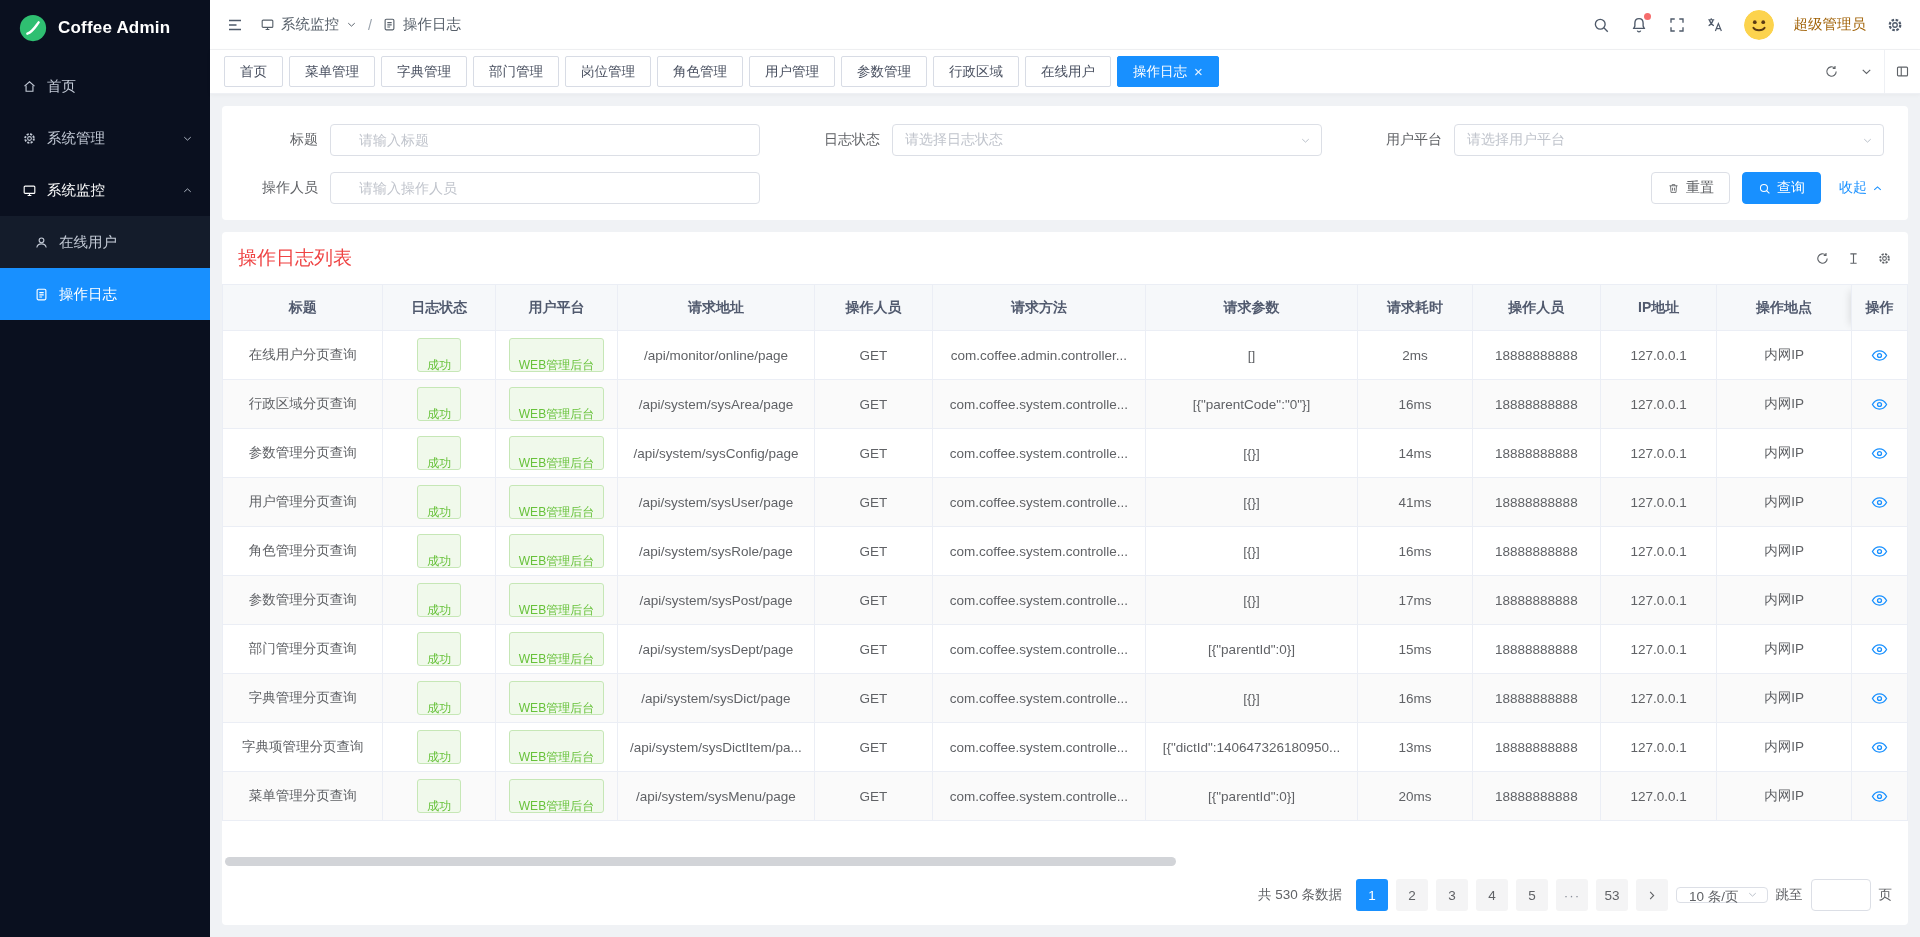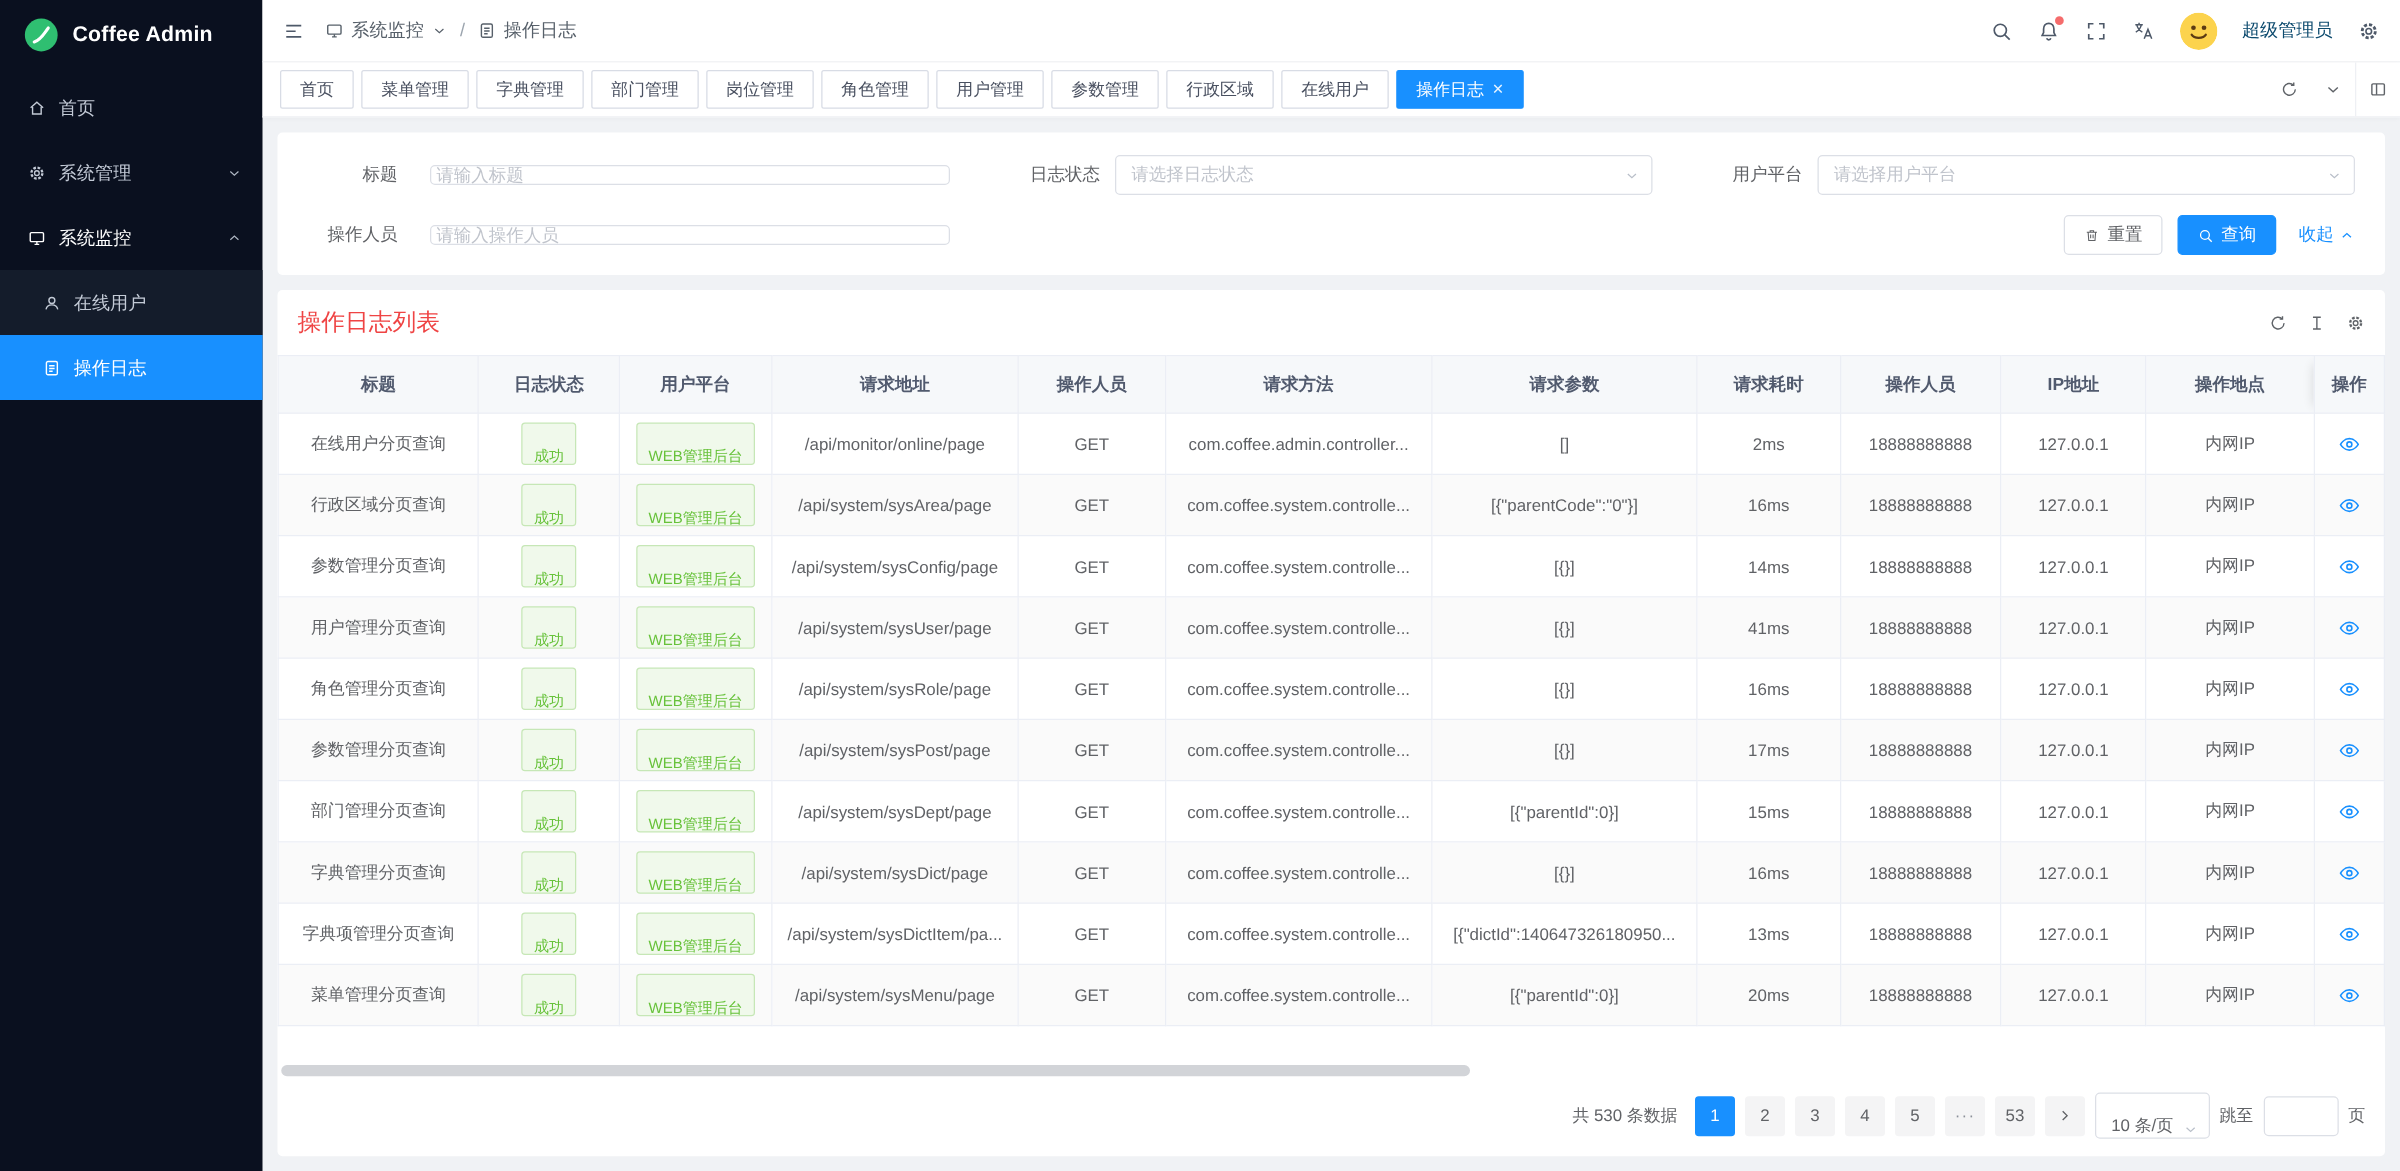--- a/index.html
+++ b/index.html
@@ -37,21 +37,21 @@
             border-bottom:1px solid #f0f1f3; gap:16px; }
   .tb-icon { color:#4e5969; cursor:pointer; display:flex; align-items:center; }
   .breadcrumb { display:flex; align-items:center; gap:10px; color:#57606a; font-size:14.5px; }
   .bc-item { display:flex; align-items:center; gap:6px; cursor:pointer; }
   .bc-sep { color:#9aa3ad; }
   .tb-right { margin-left:auto; display:flex; align-items:center; gap:20px; color:#4e5969; }
   .tb-right > * { cursor:pointer; }
   .bell-wrap { position:relative; display:flex; }
   .badge-dot { position:absolute; top:-3px; right:-3px; width:7px; height:7px; background:#f56c6c; border-radius:50%; }
   .avatar { width:30px; height:30px; border-radius:50%; overflow:hidden; display:flex; }
-  .user-name { font-size:14.5px; color:#0c4a6e; white-space:nowrap; }
+  .user-name { font-size:14.5px; color:#a16207; white-space:nowrap; }
 
   .tabsbar { height:44px; background:#fff; display:flex; align-items:center; padding:0 0 0 14px;
              border-bottom:1px solid #eef0f4; box-shadow:0 1px 4px rgba(0,0,0,.04); }
   .tabs-list { display:flex; align-items:center; gap:6px; flex:1; min-width:0; }
   .tab { height:31px; padding:0 15px; border:1px solid #d8dce5; border-radius:2px; background:#fff;
          display:flex; align-items:center; gap:7px; font-size:13.5px; color:#495060; cursor:pointer; white-space:nowrap; }
   .tab.active { background:var(--accent); border-color:var(--accent); color:#fff; }
   .tab-close { font-size:15px; line-height:1; opacity:.9; }
   .tabs-actions { display:flex; align-items:center; color:#5f6368; height:100%; }
   .tabs-actions .ta { padding:0 10px; height:100%; display:flex; align-items:center; cursor:pointer; }
@@ -59,22 +59,22 @@
 
   .content { flex:1; display:flex; flex-direction:column; padding:12px; gap:12px; min-height:0; }
   .card { background:#fff; border-radius:4px; }
 
   
   .filter-card { padding:18px 24px 16px; }
   .f-row { display:grid; grid-template-columns:repeat(3,1fr); column-gap:48px; }
   .f-row + .f-row { margin-top:16px; }
   .f-group { display:flex; align-items:center; min-width:0; }
   .f-label { width:72px; flex-shrink:0; text-align:right; margin-right:12px; color:#606266; font-size:14px; white-space:nowrap; }
-  .f-input { flex:1; min-width:0; height:16px; border:1px solid #dcdfe6; border-radius:4px; padding:0 4px;
-             font-size:14px; color:#303133; outline:none; font-family:inherit;margin-left:14px; }
+  .f-input { flex:1; min-width:0; height:32px; border:1px solid #dcdfe6; border-radius:4px; padding:0 28px;
+             font-size:14px; color:#303133; outline:none; font-family:inherit; }
   .f-input::placeholder { color:#c0c4cc; }
   .f-select { position:relative; flex:1; min-width:0; height:32px; border:1px solid #dcdfe6; border-radius:4px;
               background:#fff; display:flex; align-items:center; padding:0 30px 0 12px; cursor:pointer;font-family:Liberation Mono, monospace; }
   .f-select .ph { color:#c0c4cc; font-size:14px; overflow:hidden; white-space:nowrap; }
   .f-select .sel-chev { position:absolute; right:9px; color:#b9bfc9; }
   .f-actions { justify-content:flex-end; gap:12px;font-family:Liberation Serif, serif; }
   .btn { height:32px; padding:0 15px; border:1px solid #dcdfe6; border-radius:4px; background:#fff;
          color:#606266; display:inline-flex; align-items:center; gap:6px; font-size:14px; cursor:pointer; font-family:inherit; white-space:nowrap; }
   .btn.primary { background:var(--accent); border-color:var(--accent); color:#fff; }
   .collapse-link { display:inline-flex; align-items:center; gap:4px; color:var(--accent); font-size:14px;
@@ -104,22 +104,22 @@
 
   
   .pager { display:flex; align-items:center; justify-content:flex-end; gap:8px; padding:6px 16px 14px; }
   .pager-total { color:#606266; font-size:13.5px; margin-right:6px; white-space:nowrap; }
   .pager-pages { display:flex; align-items:center; gap:8px; }
   .page-btn { min-width:32px; height:32px; padding:0 6px; border:none; border-radius:3px; background:#f4f4f5;
               color:#606266; font-size:13.5px; display:inline-flex; align-items:center; justify-content:center;
               cursor:pointer; font-family:inherit; }
   .page-btn.active { background:var(--accent); color:#fff; }
   .page-btn.ellipsis { letter-spacing:1px; color:#8a8f99; }
-  .pager-size { position:relative; height:37px; border:1px solid #dcdfe6; border-radius:4px; background:#fff;
-                display:flex; align-items:flex-end; padding:0 28px 0 12px; font-size:13.5px; color:#606266;
+  .pager-size { position:relative; height:16px; border:1px solid #dcdfe6; border-radius:4px; background:#fff;
+                display:flex; align-items:flex-start; padding:0 28px 0 12px; font-size:13.5px; color:#606266;
                 cursor:pointer; white-space:nowrap; }
   .pager-size .sel-chev { position:absolute; right:8px; color:#b9bfc9; }
   .pager-jump-label, .pager-jump-unit { color:#606266; font-size:13.5px; white-space:nowrap; }
   .pager-jump-input { width:60px; height:32px; border:1px solid #dcdfe6; border-radius:4px; text-align:center;
                       font-size:13.5px; outline:none; font-family:inherit; }
 </style>
 </head>
 <body>
 
 <div class="app">

